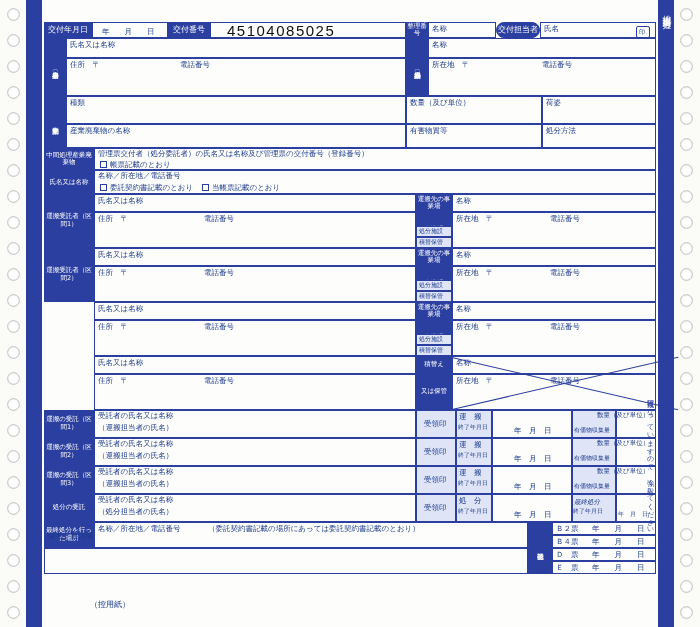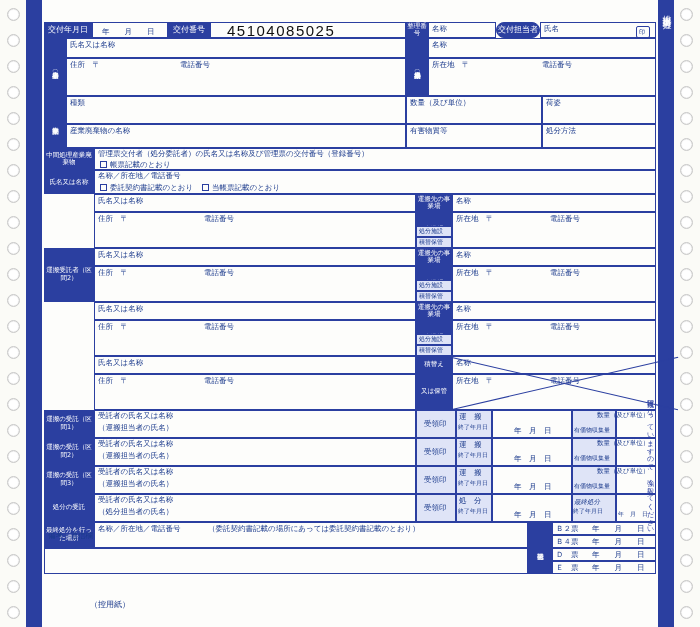--- a/index.html
+++ b/index.html
@@ -172,20 +172,23 @@
     <div class="hdrcell" style="left:0px;top:170px;width:50px;height:24px;">
         <span class="tiny" style="line-height:1.05;">氏名又は名称</span>
       </div>
     <div class="cell" style="left:50px;top:170px;width:562px;height:24px;"></div>
     <div class="lbl" style="left:54px;top:172px;">名称／所在地／電話番号</div>
     <div class="chk" style="left:56px;top:184px;"></div>
     <div class="lbl" style="left:66px;top:184px;">委託契約書記載のとおり</div>
     <div class="chk" style="left:158px;top:184px;"></div>
     <div class="lbl" style="left:168px;top:184px;">当帳票記載のとおり</div>
 
+    <div class="hdrcell" style="left:0px;top:194px;width:50px;height:54px;">
+        <span class="tiny" style="line-height:1.2;">運搬受託者（区間1）</span>
+      </div>
     <div class="cell" style="left:50px;top:194px;width:322px;height:18px;"></div>
     <div class="lbl" style="left:54px;top:197px;">氏名又は名称</div>
     <div class="cell" style="left:50px;top:212px;width:322px;height:36px;"></div>
     <div class="lbl" style="left:54px;top:215px;">住所　〒</div>
     <div class="lbl" style="left:160px;top:215px;">電話番号</div>
 
     <div class="hdrcell" style="left:372px;top:194px;width:36px;height:18px;">
         <span style="font-size:6.5px;">運搬先の事業場</span>
       </div>
     <div class="cell" style="left:408px;top:194px;width:204px;height:18px;"></div>

